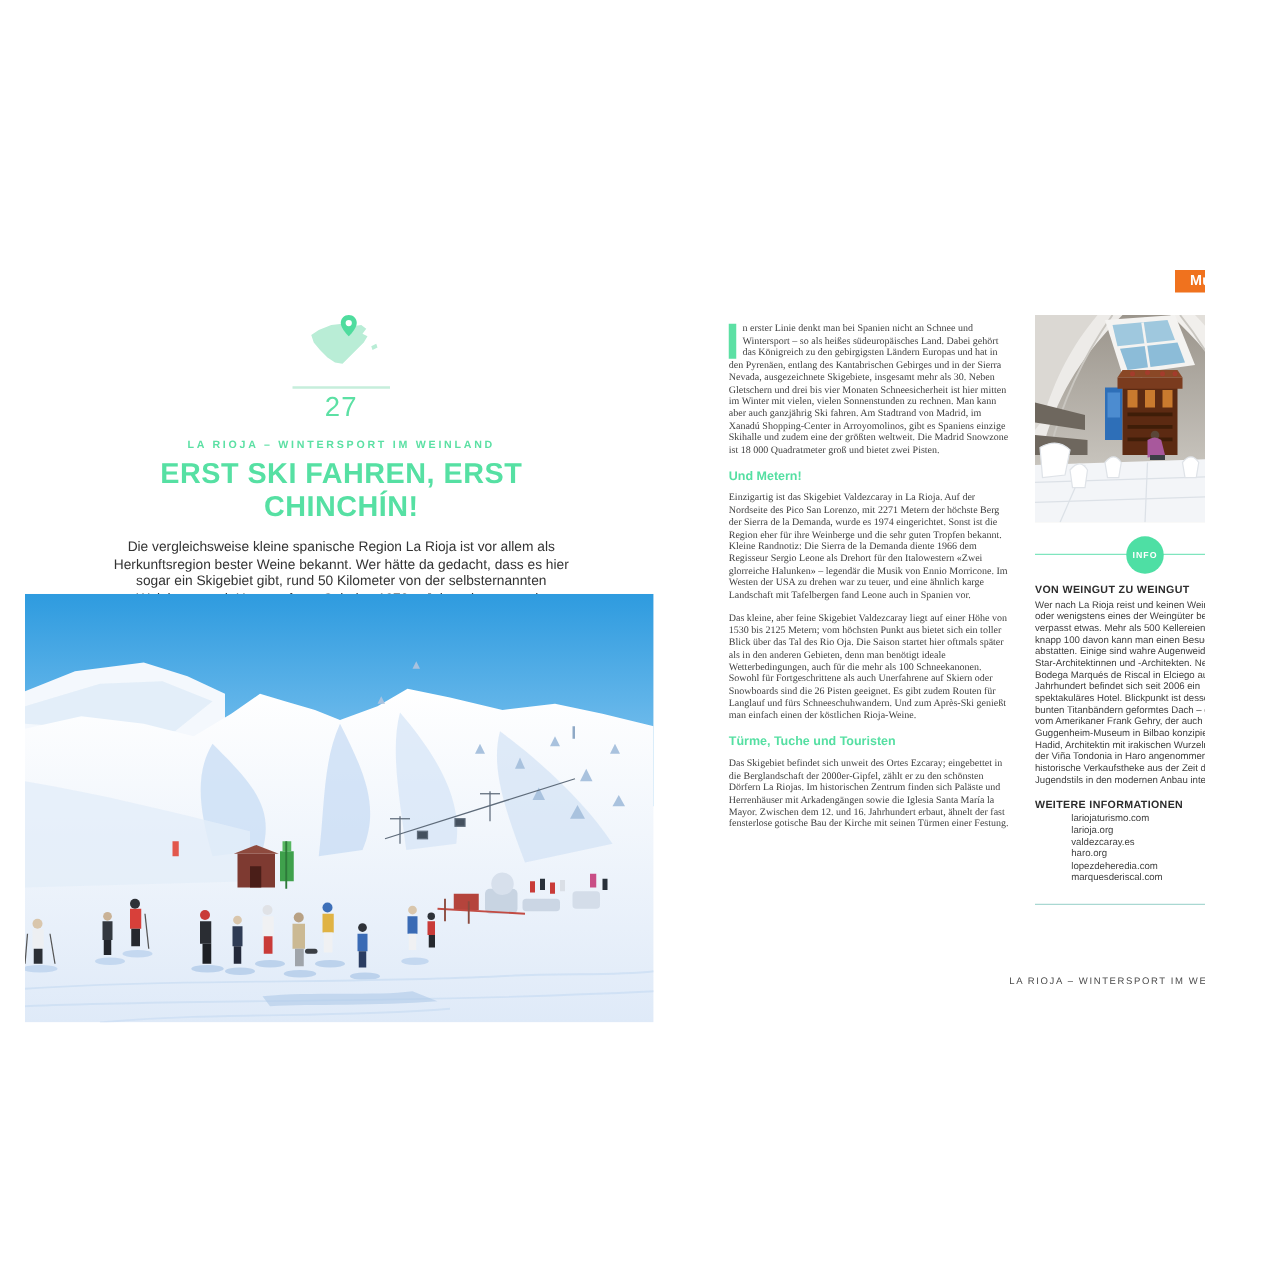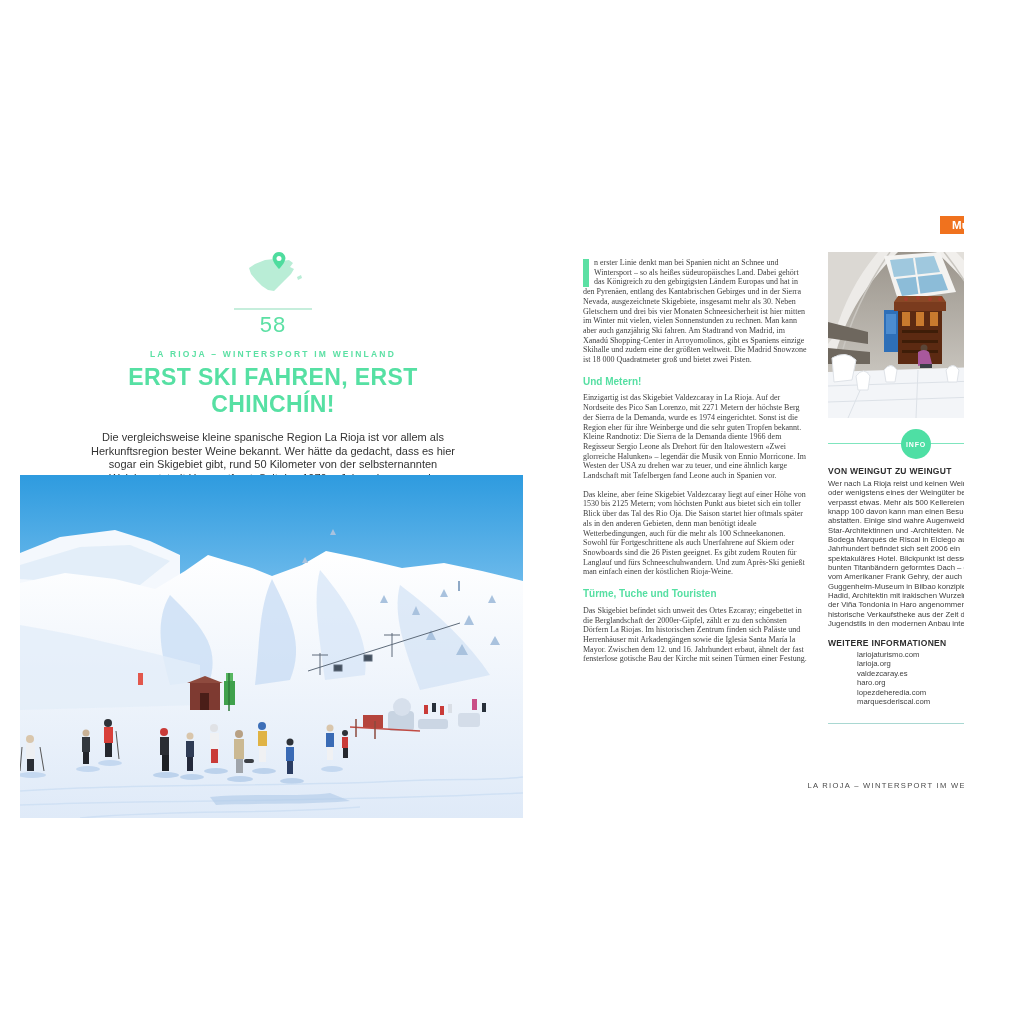--- a/index.html
+++ b/index.html
@@ -68,21 +68,21 @@
       <svg width="64" height="50" viewBox="0 0 64 50">
         <path d="M14 14 L24 10 L33 9 L41 11 L48 10 L52 13 L49 17 L53 19 L50 24 L44 30 L38 36 L33 41 L27 40 L21 36 L15 30 L10 24 L8 18 Z" fill="#B9EDD6"></path>
         <path d="M56 27 l4 -2 l1 3 l-4 2 Z" fill="#B9EDD6"></path>
         <g>
           <path d="M38 2 c-3.6 0 -6.4 2.8 -6.4 6.3 c0 4.6 6.4 10.7 6.4 10.7 s6.4 -6.1 6.4 -10.7 C44.4 4.8 41.6 2 38 2 Z" fill="#4FDC9E"></path>
           <circle cx="38" cy="8.4" r="2.5" fill="#ffffff"></circle>
         </g>
       </svg>
     </div>
     <div class="map-divider"></div>
-    <div class="page-no-big">58</div>
+    <div class="page-no-big">27</div>
     <div class="kicker">LA RIOJA – WINTERSPORT IM WEINLAND</div>
     <div class="headline">ERST SKI FAHREN, ERST CHINCHÍN!</div>
     <div class="intro">Die vergleichsweise kleine spanische Region La Rioja ist vor allem als Herkunftsregion bester Weine bekannt. Wer hätte da gedacht, dass es hier sogar ein Skigebiet gibt, rund 50 Kilometer von der selbsternannten Weinhauptstadt Haro entfernt. Seit den 1970er-Jahren kann man in Valdezcaray den Berg hinabdüsen.</div>
   </div>
 
   <div class="ski-photo">
     <svg width="503" height="343" viewBox="0 0 503 343">
       <defs>
         <linearGradient id="sky" x1="0" y1="0" x2="0" y2="1">
           <stop offset="0" stop-color="#2E9BDF"></stop>

